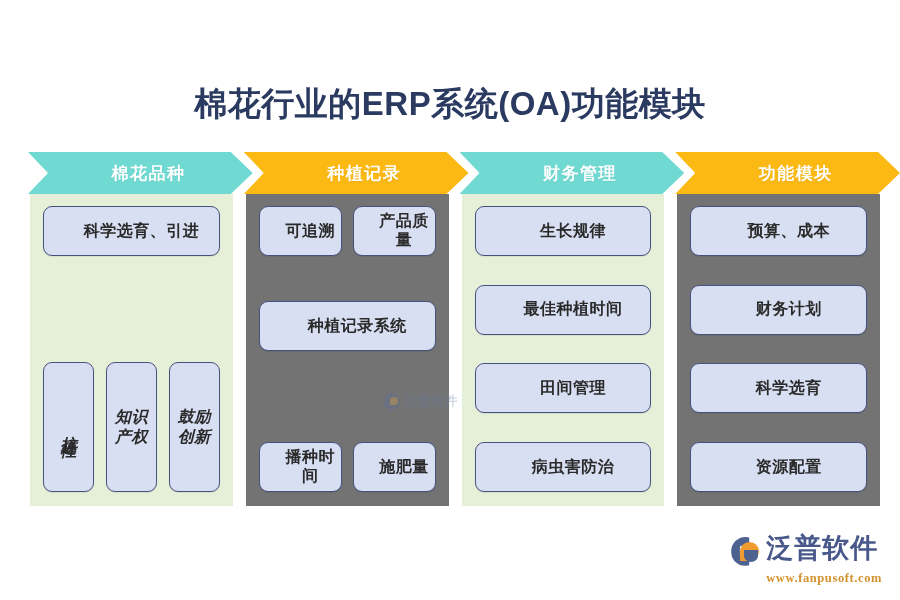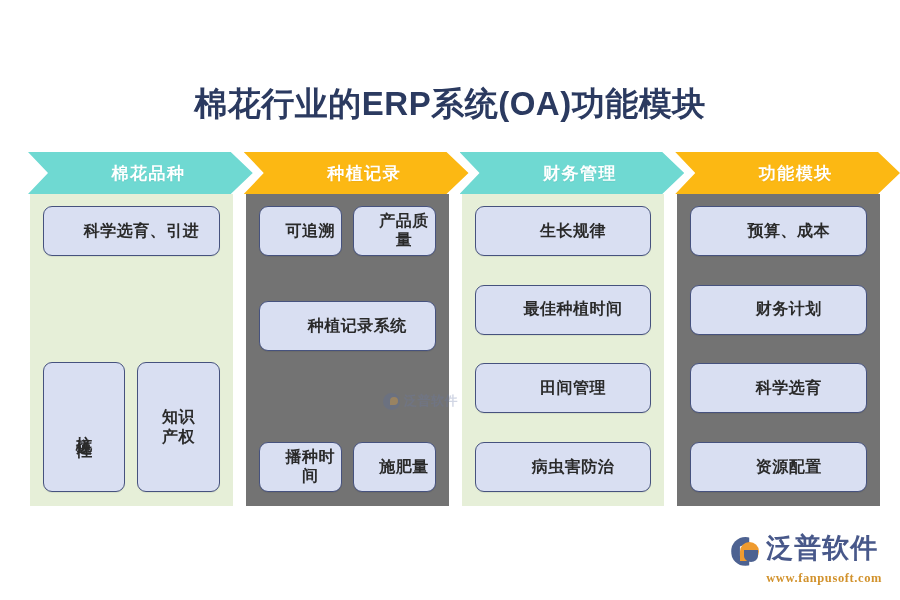--- a/index.html
+++ b/index.html
@@ -118,20 +118,21 @@
   .item-wide { width: 100%; height: 50px; }
 
   
   .item-half { height: 50px; }
 
   
   .tall-row {
     display: flex;
     gap: 12px;
     width: 100%;
+    font-style: italic;
   }
   .item-tall {
     flex: 1 1 0;
     height: 130px;
     padding: 0 2px;
   }
   .item-tall .txt-vertical {
     display: block;
     writing-mode: vertical-rl;
     text-orientation: upright;
@@ -257,20 +258,23 @@
               <span>科学选育、引进</span>
             </div>
           </div>
           <div class="sp-flex"></div>
           <div class="tall-row">
             <div class="item item-tall">
               <span class="txt-vertical">抗逆性</span>
             </div>
             <div class="item item-tall">
               <span class="txt-2x2">知识产权</span>
+            </div>
+            <div class="item item-tall">
+              <span class="txt-2x2">鼓励创新</span>
             </div>
           </div>
         </div>
       </div>
       <div class="column">
         <div class="col-header hdr-amber">
           <span class="hdr-label">种植记录</span>
         </div>
         <div class="col-body body-mint">
           <div class="row">

